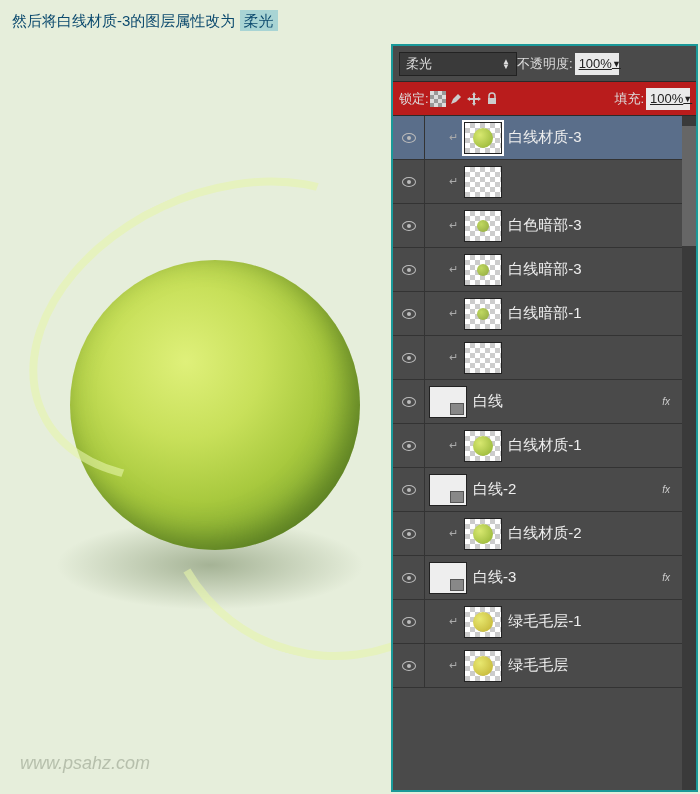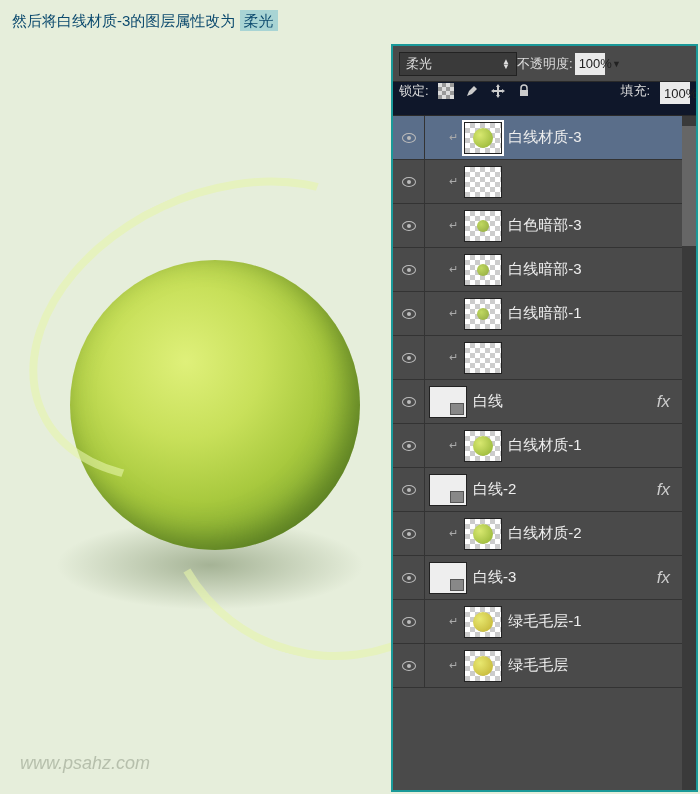--- a/index.html
+++ b/index.html
@@ -61,35 +61,36 @@
   align-items: center;
   justify-content: space-between;
 }
 .arrows { display: flex; flex-direction: column; line-height: 5px; font-size: 8px; }
 .label { color: #ddd; font-size: 13px; margin-left: 0; }
 .value-box {
   background: #eaeaea;
   color: #222;
   font-size: 13px;
   padding: 2px 4px;
-  width: 30px;
+  width: 44px;
   height: 22px;
   display: flex;
   align-items: center;
   justify-content: space-between;
   margin-left: 2px;
+  text-decoration: underline;
 }
 .panel-lock {
-  background: #0f172a;
+  background: #b91c1c;
   height: 34px;
   display: flex;
-  align-items: flex-start;
+  align-items: center;
   padding: 0 6px;
   border-bottom: 1px solid #2a2a2a;
-  gap: 8px;
+  gap: 0;
 }
 .lock-icon { width: 18px; height: 18px; display: flex; align-items: center; justify-content: center; color: #ccc; font-size: 13px; }
 .checker { background: repeating-conic-gradient(#999 0 25%, #ddd 0 50%) 0 0/8px 8px; width: 16px; height: 16px; }
 
 .layers { overflow-y: auto; height: calc(100% - 70px); }
 .layer-row {
   display: flex;
   align-items: center;
   height: 44px;
   background: #4a4a4a;
@@ -112,21 +113,21 @@
   position: relative;
   flex-shrink: 0;
 }
 .thumb.selected-thumb { outline: 2px solid #fff; }
 .thumb-ball { width: 20px; height: 20px; border-radius: 50%; background: radial-gradient(circle at 35% 35%, #d8e870, #8fb030); }
 .thumb-ball-sm { width: 12px; height: 12px; border-radius: 50%; background: radial-gradient(circle at 35% 35%, #c0d860, #90a840); }
 .thumb-ball-yel { width: 20px; height: 20px; border-radius: 50%; background: radial-gradient(circle at 35% 35%, #e8e870, #c0b030); }
 .thumb-mask { width: 38px; height: 32px; background: #fff; position: relative; }
 .thumb-mask::after { content: ''; position: absolute; bottom: 2px; right: 2px; width: 12px; height: 10px; border: 1px solid #555; background: #888; }
 .layer-name { color: #eee; font-size: 15px; flex: 1; }
-.fx { color: #ccc; font-size: 17px; font-style: italic; margin-right: 4px; }
+.fx { color: #ccc; font-size: 10px; font-style: italic; margin-right: 4px; }
 .chevron { color: #ccc; font-size: 10px; margin-right: 6px; }
 
 .scrollbar { position: absolute; right: 0; top: 70px; bottom: 0; width: 14px; background: #3a3a3a; }
 .scrollthumb { background: #666; width: 100%; height: 120px; margin-top: 10px; }
 </style>
 </head>
 <body>
 
 <div class="instruction">
   <span>然后将白线材质-3的图层属性改为</span>

